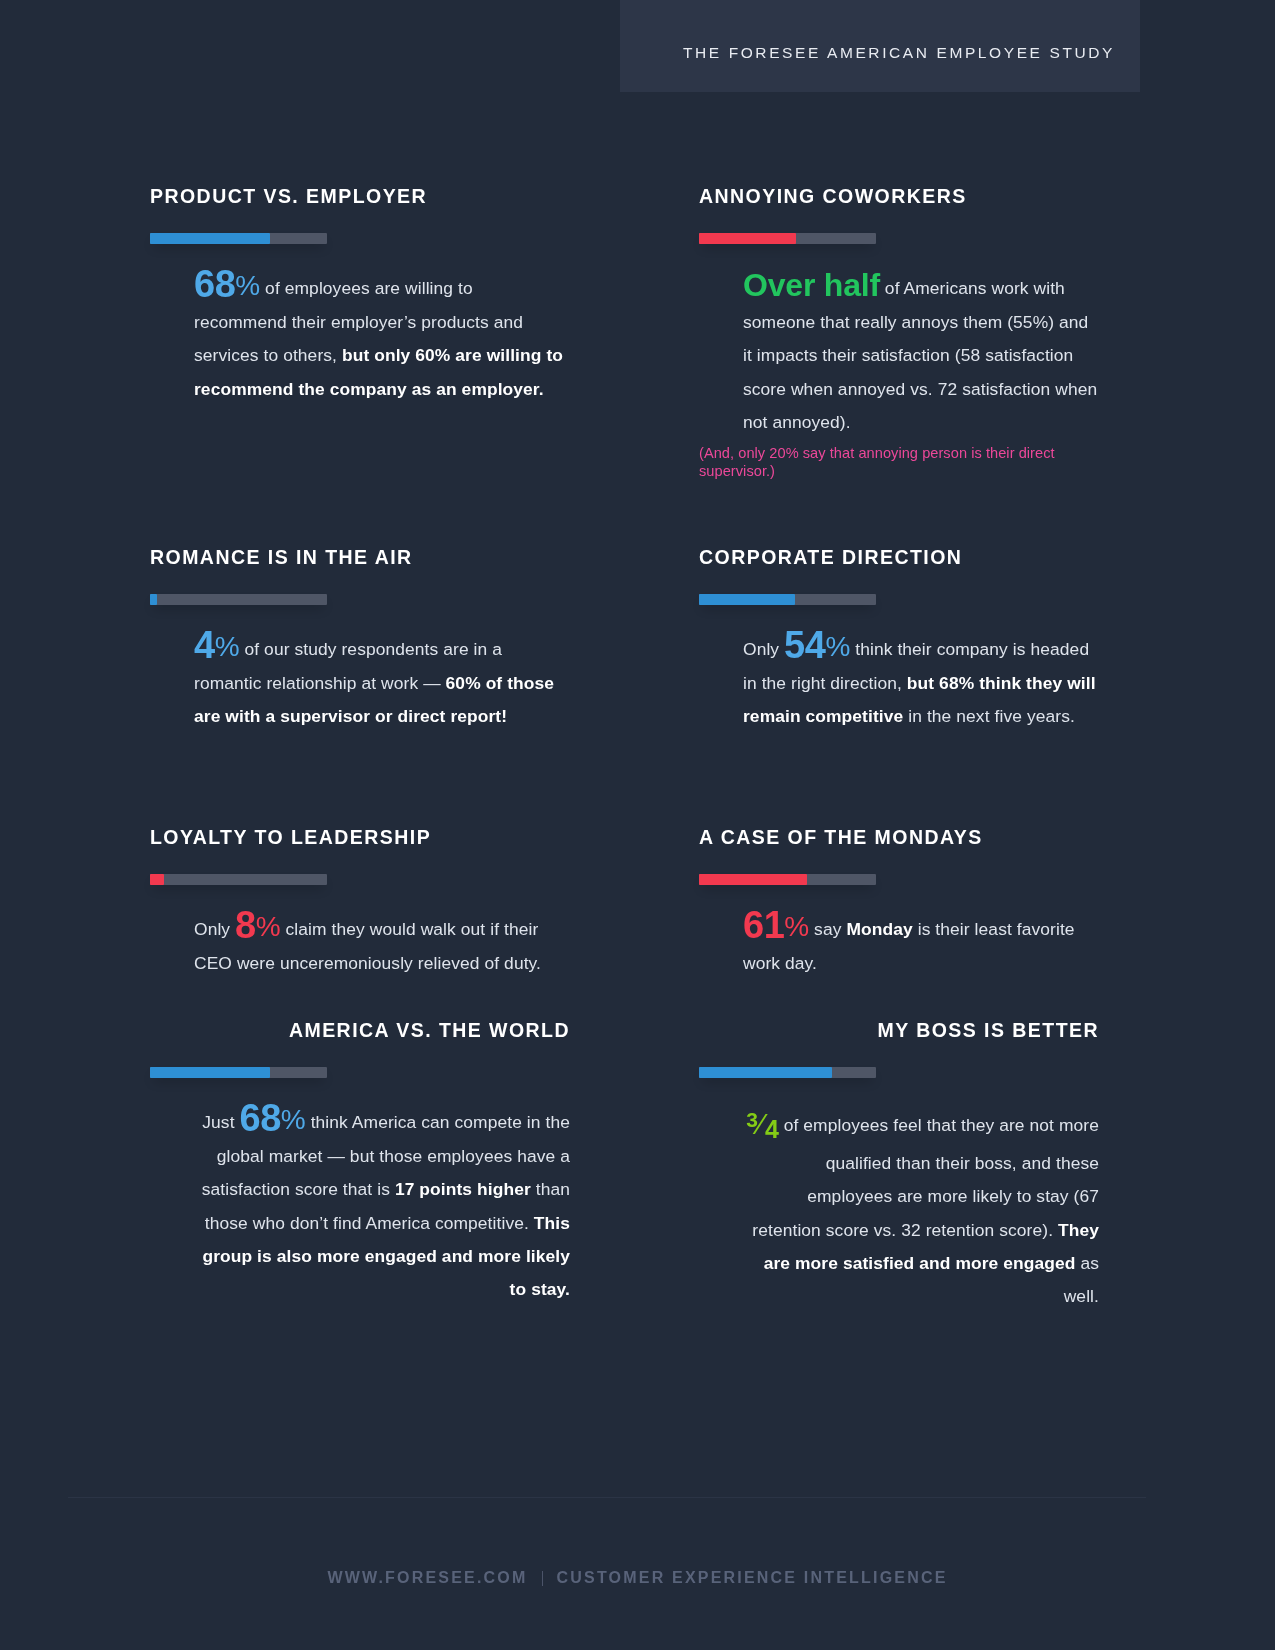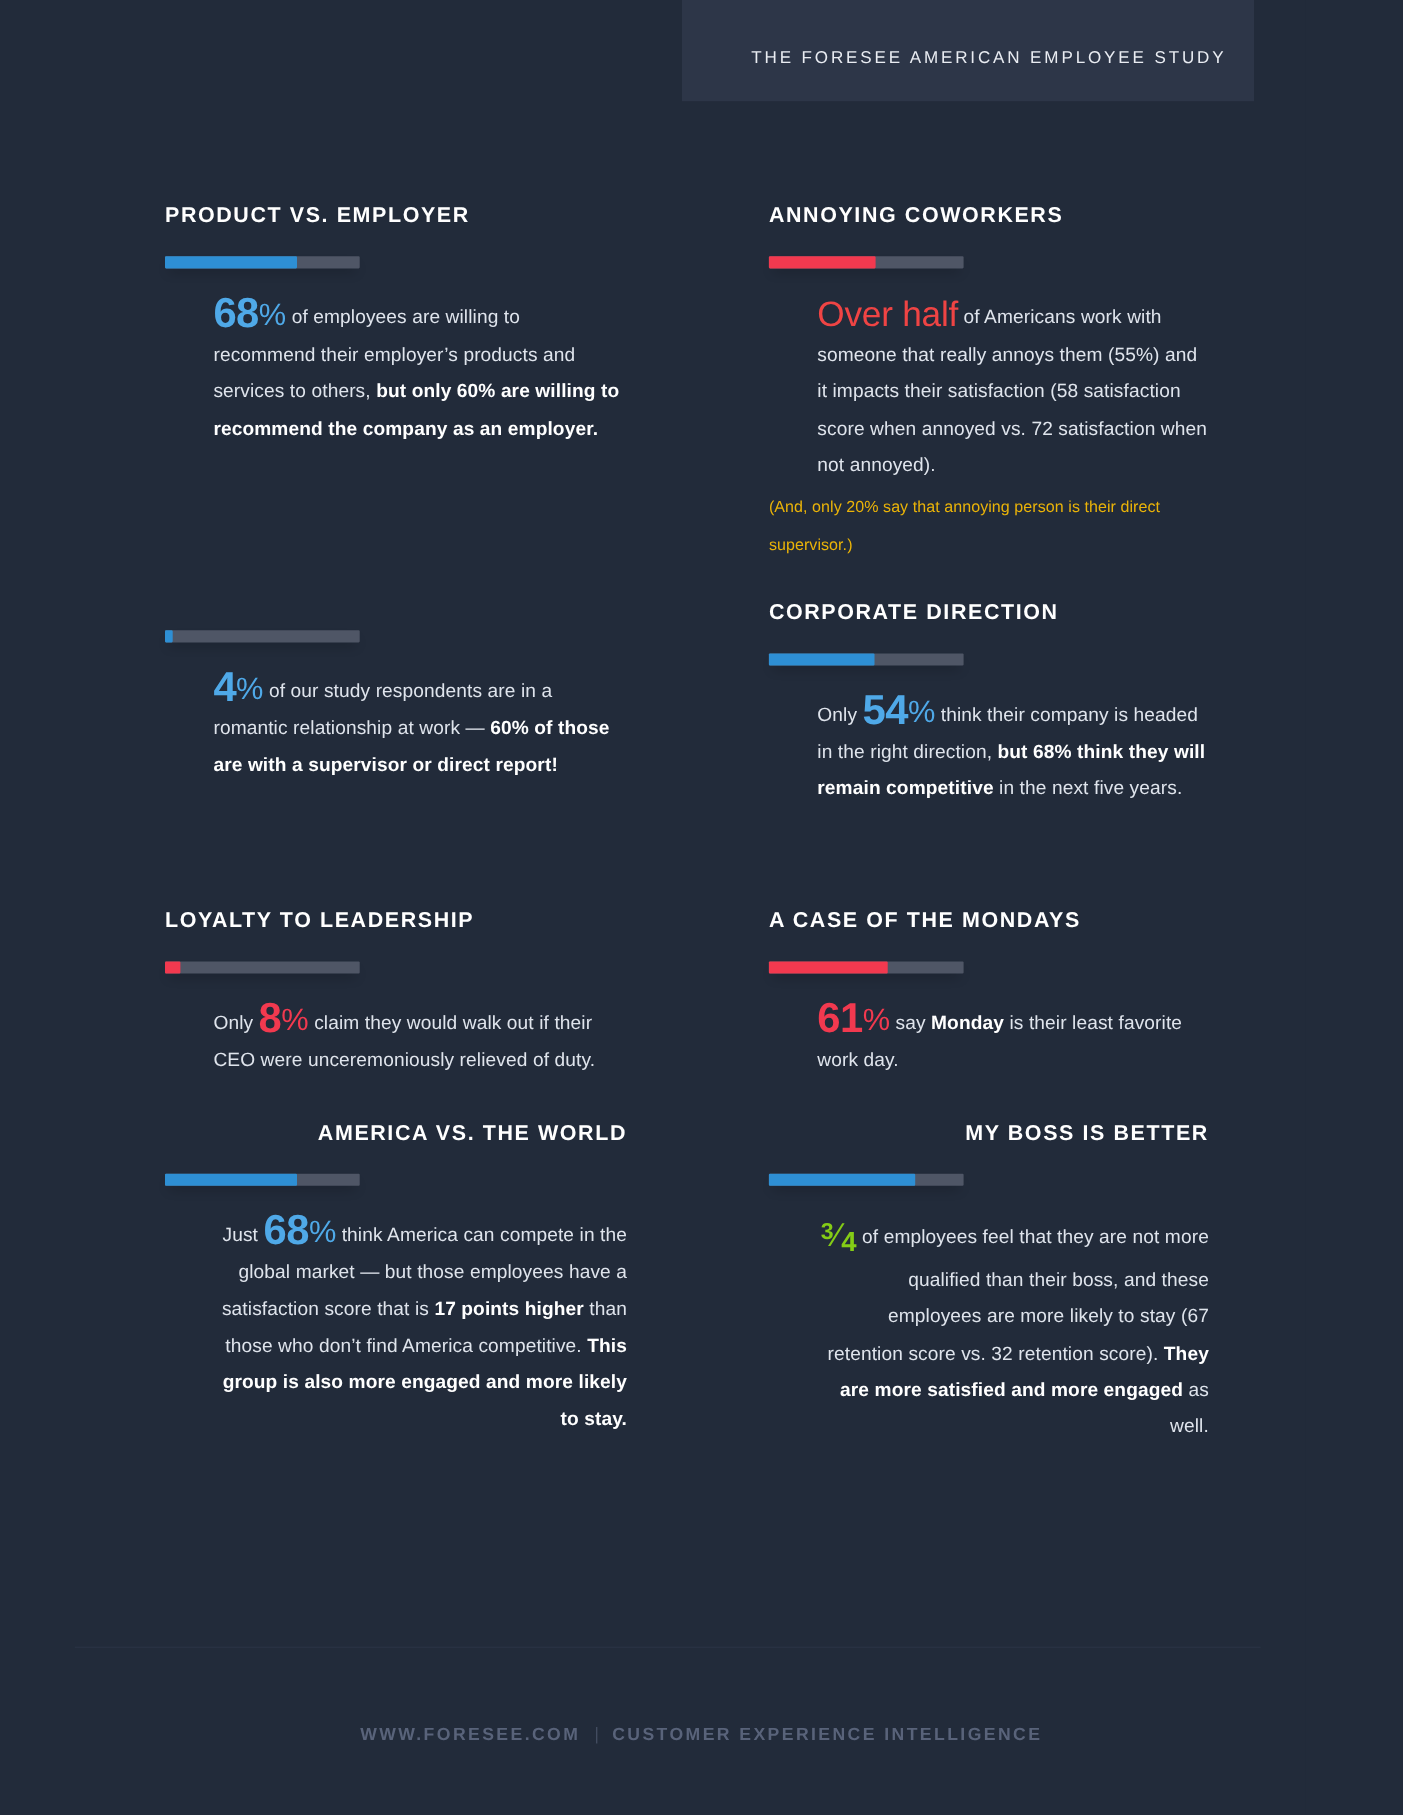--- a/index.html
+++ b/index.html
@@ -68,35 +68,35 @@
   }
   .bignum.blue { color:#4fa9e8; }
   .bignum.red  { color:#f2394f; }
   .pct {
     font-size:28px; font-weight:400; vertical-align:-1px;
     letter-spacing:0;
   }
   .pct.blue { color:#4fa9e8; }
   .pct.red  { color:#f2394f; }
   .phrase-red {
-    font-size:32px; font-weight:400; color:#ef4444;
+    font-size:32px; font-weight:700; color:#22c55e;
     letter-spacing:-0.2px; vertical-align:-2px;
   }
   .frac {
     display:inline-block; color:#84cc16; font-weight:700;
     font-size:21px; letter-spacing:0; vertical-align:-2px;
   }
   .frac .n { font-size:21px; vertical-align:6px; }
   .frac .s { font-size:30px; font-weight:400; vertical-align:-1px; padding:0 1px; }
   .frac .d { font-size:25px; vertical-align:-5px; }
 
   .note {
     margin-top:5px;
-    font-size:14.6px; font-weight:400; line-height:35px;
-    color:#eab308; letter-spacing:.05px;
+    font-size:14.6px; font-weight:400; line-height:18px;
+    color:#ec4899; letter-spacing:.05px;
   }
 
   
   .footer-rule {
     position:absolute; left:68px; top:1497px;
     width:1078px; height:1px; background:#2b3445;
   }
   .footer-text {
     position:absolute; left:0; top:1569px; width:1275px;
     text-align:center; white-space:nowrap;
@@ -135,20 +135,21 @@
       <div class="bar-track">
         <div class="bar-fill red" style="width:55%"></div>
       </div>
       <div class="stat-body">
         <span class="phrase-red">Over half</span><span> of Americans work with someone that really annoys them (55%) and it impacts their satisfaction (58 satisfaction score when annoyed vs. 72 satisfaction when not annoyed).</span>
       </div>
       <div class="note">(And, only 20% say that annoying person is their direct supervisor.)</div>
     </div>
 
     <div class="block col-left row2">
+      <div class="block-title">ROMANCE IS IN THE AIR</div>
       <div class="bar-track">
         <div class="bar-fill blue" style="width:4%"></div>
       </div>
       <div class="stat-body">
         <span class="bignum blue">4</span><span class="pct blue">%</span><span> of our study respondents are in a romantic relationship at work — </span><b>60% of those are with a supervisor or direct report!</b>
       </div>
     </div>
 
     <div class="block col-right row2">
       <div class="block-title">CORPORATE DIRECTION</div>

